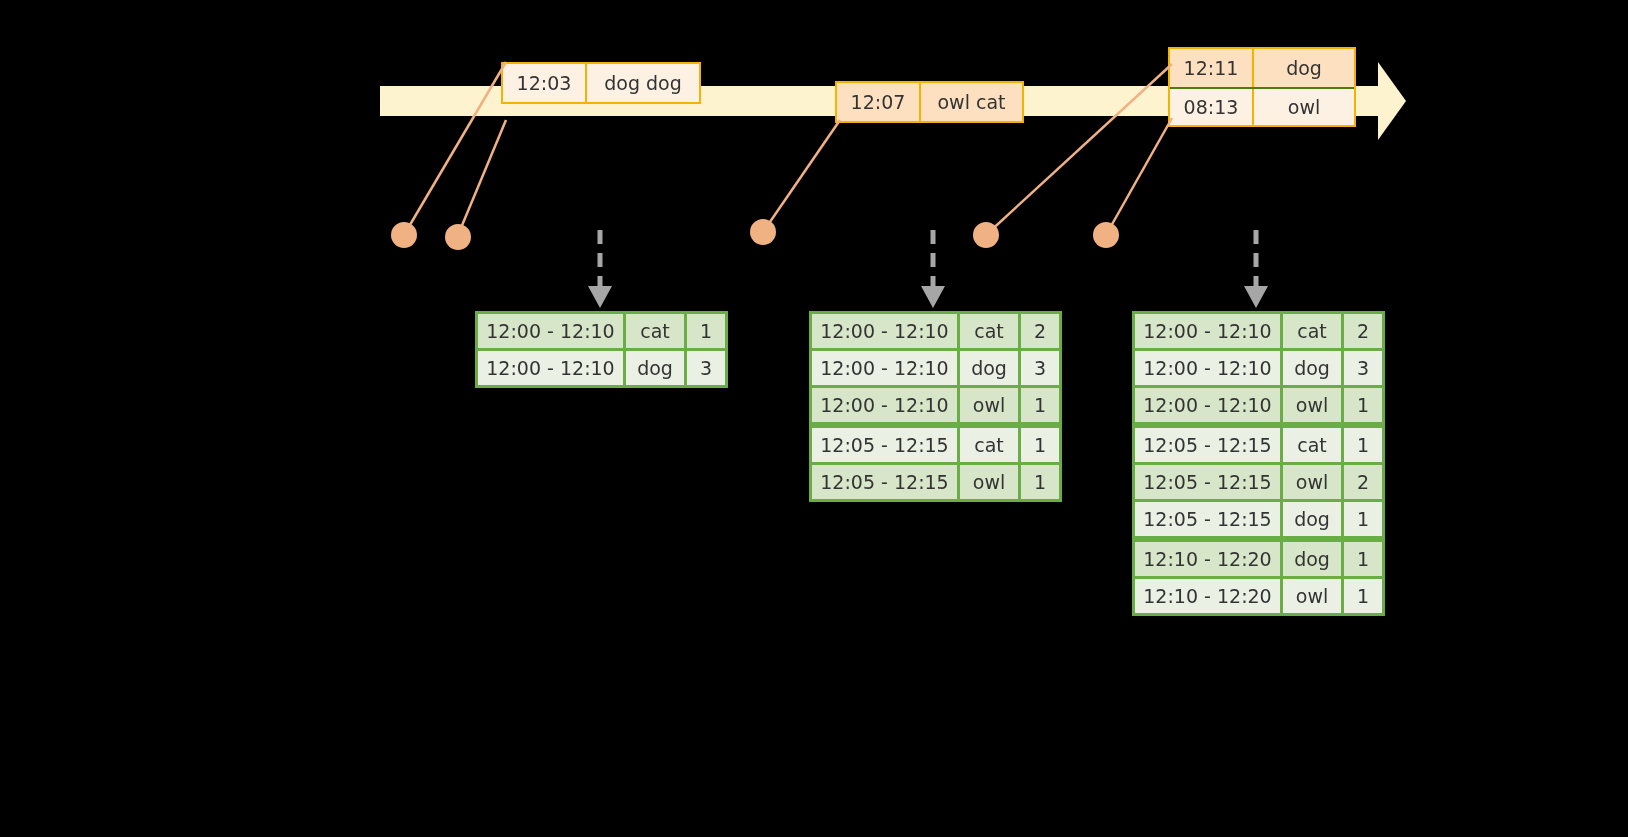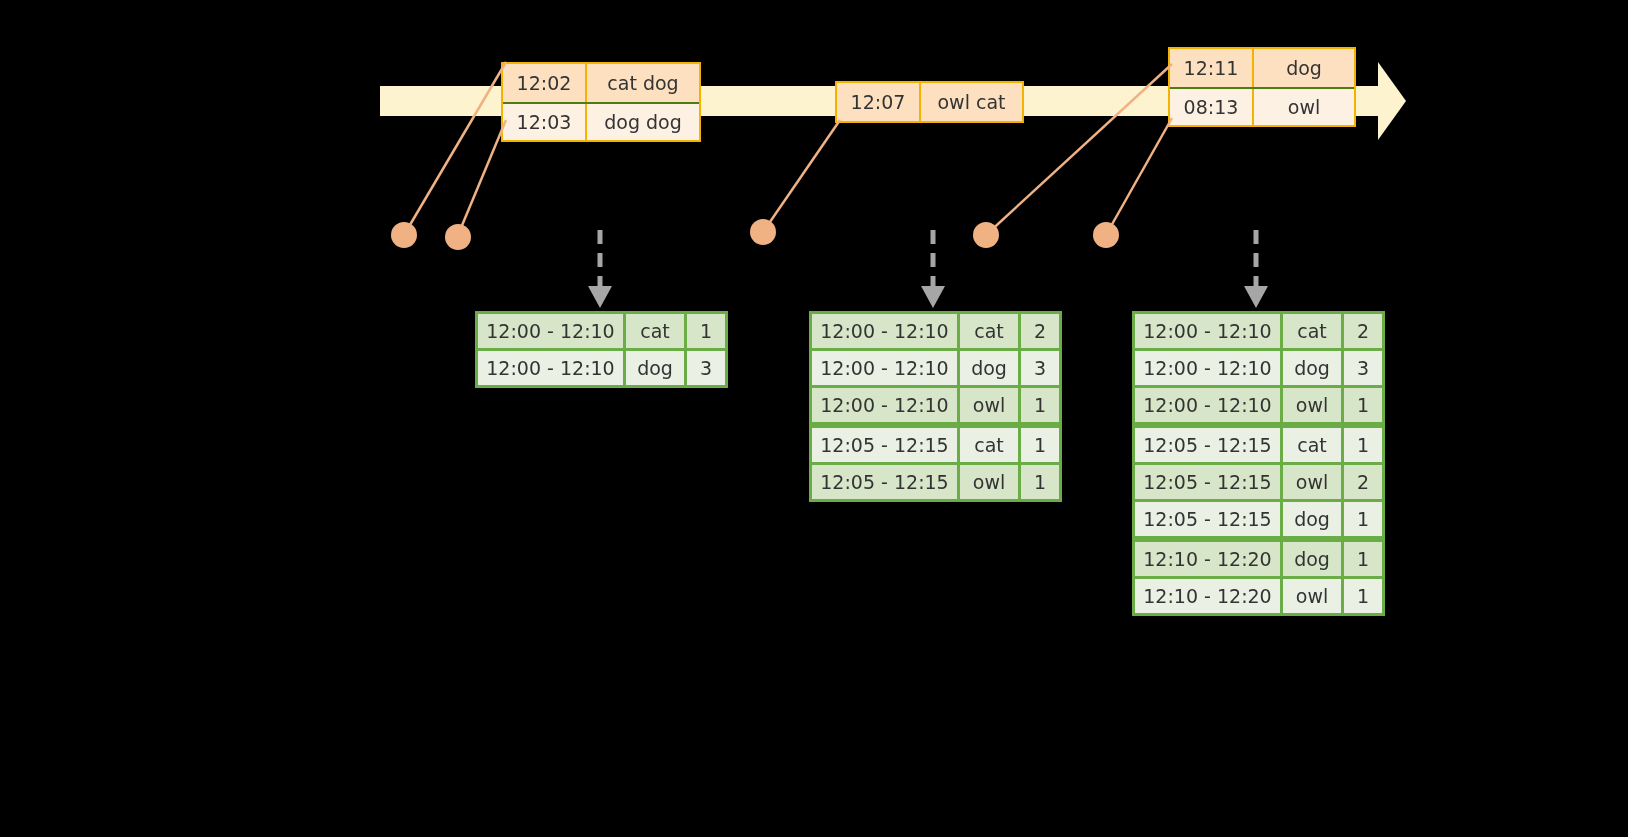--- a/index.html
+++ b/index.html
@@ -62,24 +62,20 @@
 </style>
 </head>
 <body>
 
 <div class="stage">
 
   <div class="tl-bar"></div>
   <div class="tl-arrow"></div>
 
   <div class="evt" id="evt0">
-    <div class="row dark">
-      <div class="c-time">12:02</div>
-      <div class="c-words">cat dog</div>
-    </div>
     <div class="row light">
       <div class="c-time">12:03</div>
       <div class="c-words">dog dog</div>
     </div>
   </div>
 
   <div class="evt" id="evt1">
     <div class="row dark">
       <div class="c-time">12:07</div>
       <div class="c-words">owl cat</div>

